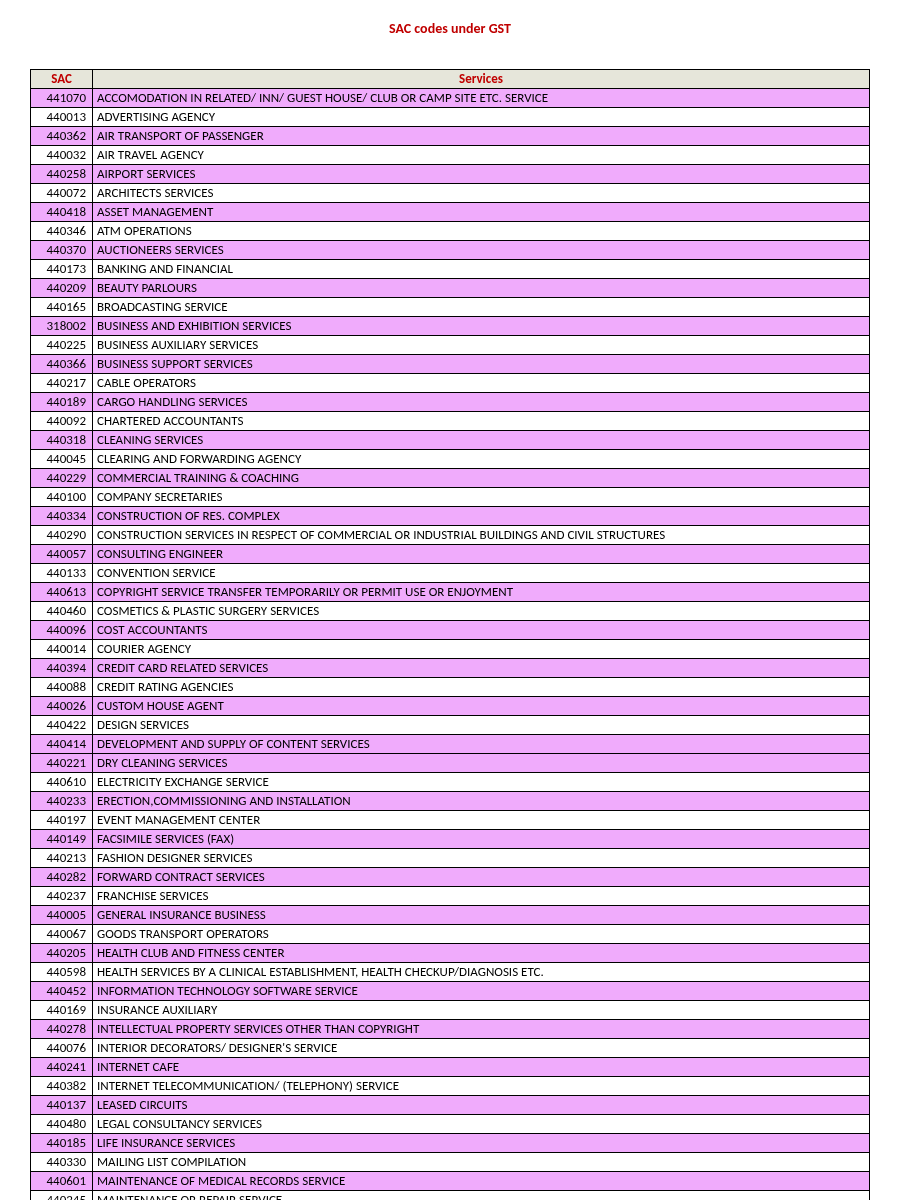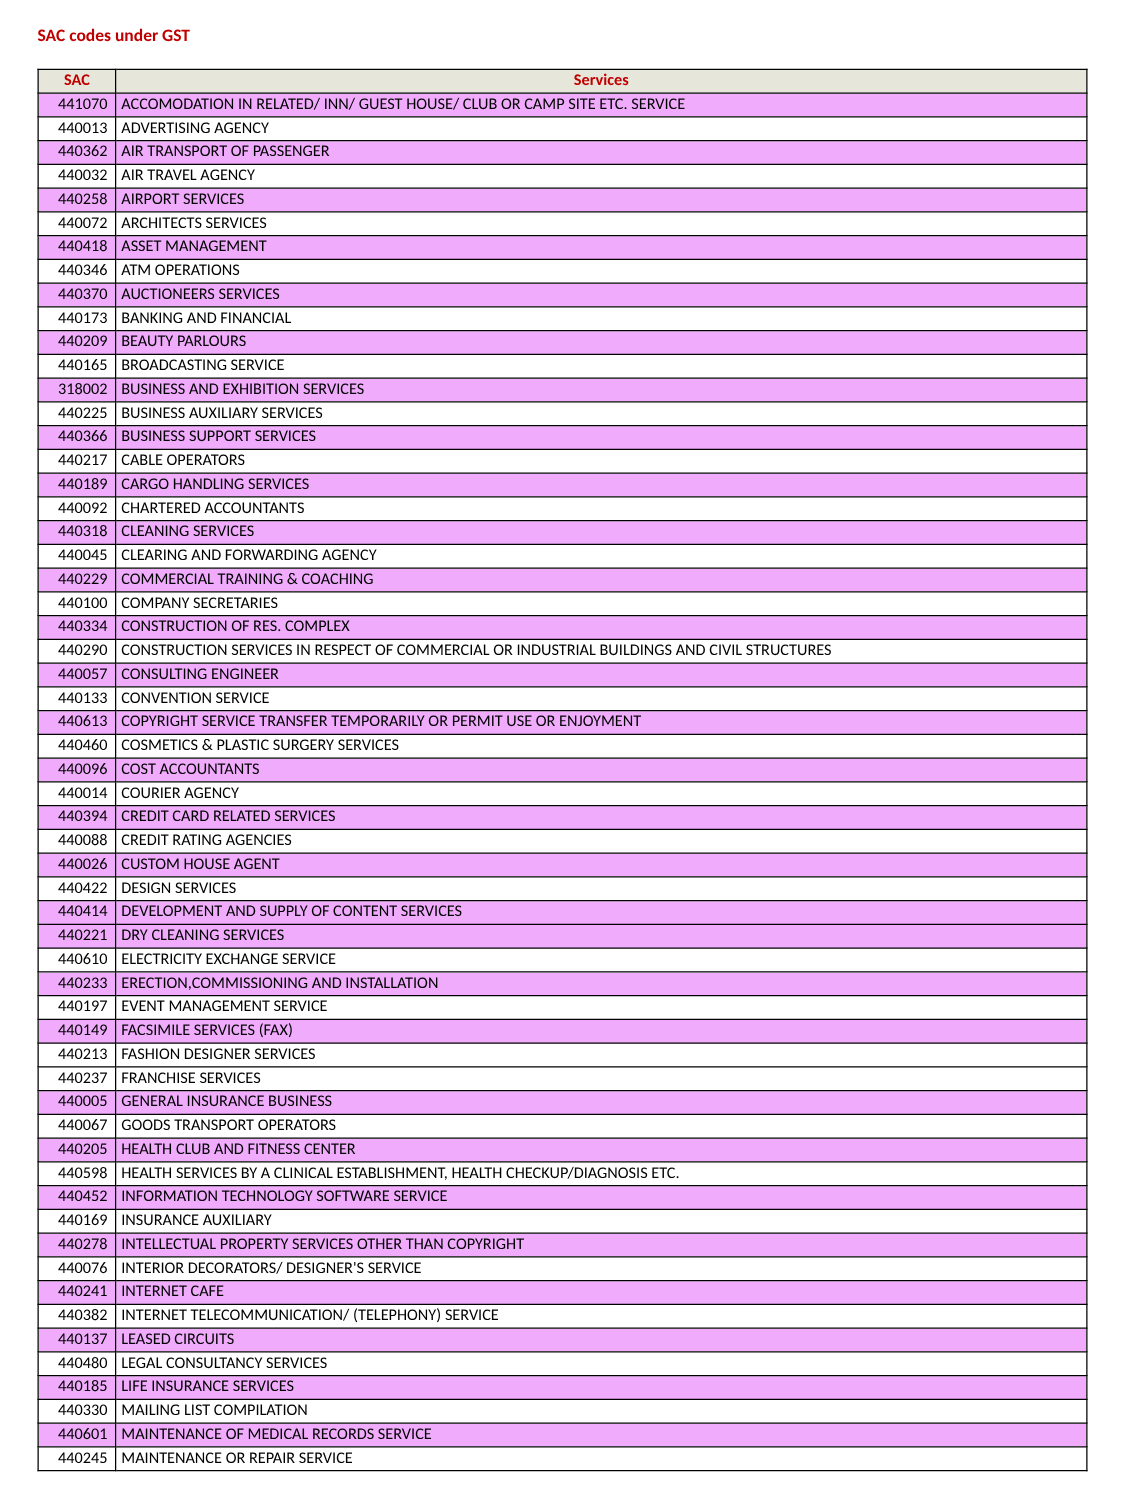--- a/index.html
+++ b/index.html
@@ -6,24 +6,25 @@
   body {
     font-family: Calibri, "Segoe UI", Arial, sans-serif;
     background: #fff;
     width: 900px;
     margin: 0 auto;
     padding: 20px 30px 10px 30px;
     font-size: 13px;
     color: #000;
   }
   .page-title {
+    text-align: center;
     color: #c00000;
     font-weight: bold;
     font-size: 14px;
-    margin-bottom: 18px;
+    margin-bottom: 32px;
   }
   table {
     width: 100%;
     border-collapse: collapse;
     table-layout: fixed;
   }
   th, td {
     border: 1px solid #000;
     padding: 2px 4px;
     text-align: left;
@@ -208,29 +209,33 @@
       <tr class="plain">
         <td class="sac-cell">440610</td>
         <td>ELECTRICITY EXCHANGE SERVICE</td>
       </tr>
       <tr class="shaded">
         <td class="sac-cell">440233</td>
         <td>ERECTION,COMMISSIONING AND INSTALLATION</td>
       </tr>
       <tr class="plain">
         <td class="sac-cell">440197</td>
-        <td>EVENT MANAGEMENT SERVICE</td>
+        <td>EVENT MANAGEMENT CENTER</td>
       </tr>
       <tr class="shaded">
         <td class="sac-cell">440149</td>
         <td>FACSIMILE SERVICES (FAX)</td>
       </tr>
       <tr class="plain">
         <td class="sac-cell">440213</td>
         <td>FASHION DESIGNER SERVICES</td>
+      </tr>
+      <tr class="shaded">
+        <td class="sac-cell">440282</td>
+        <td>FORWARD CONTRACT SERVICES</td>
       </tr>
       <tr class="plain">
         <td class="sac-cell">440237</td>
         <td>FRANCHISE SERVICES</td>
       </tr>
       <tr class="shaded">
         <td class="sac-cell">440005</td>
         <td>GENERAL INSURANCE BUSINESS</td>
       </tr>
       <tr class="plain">

